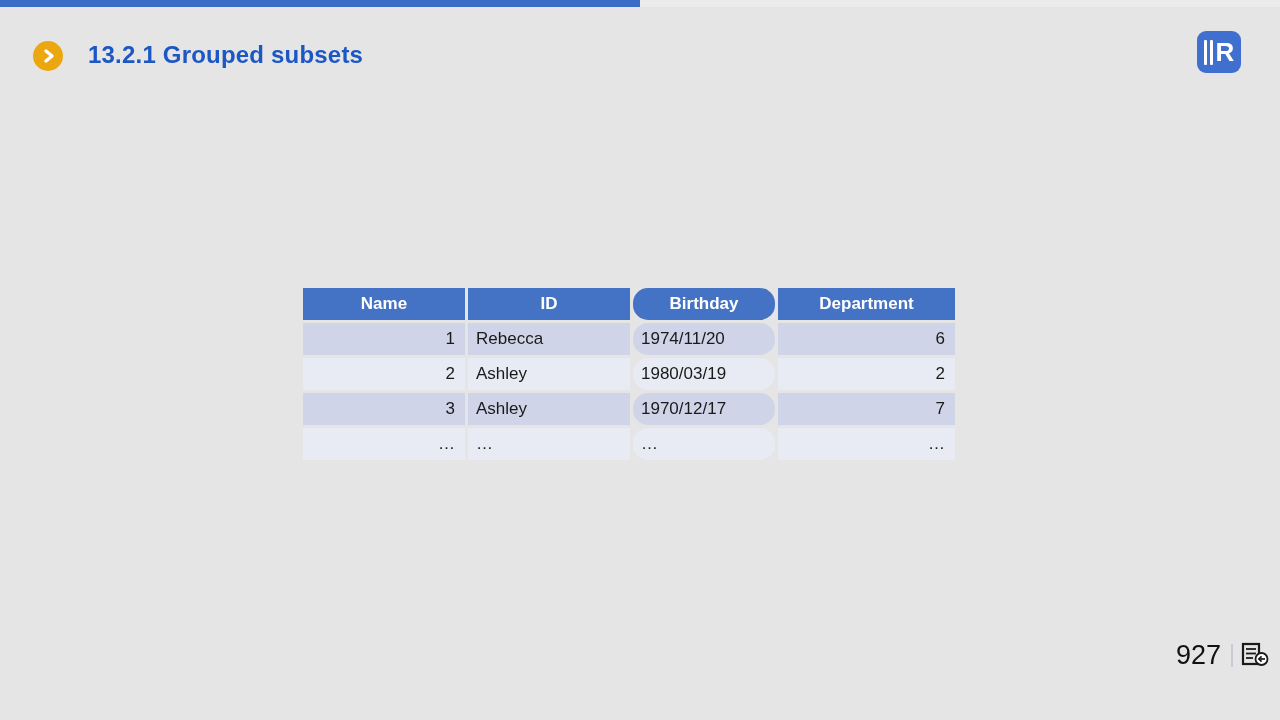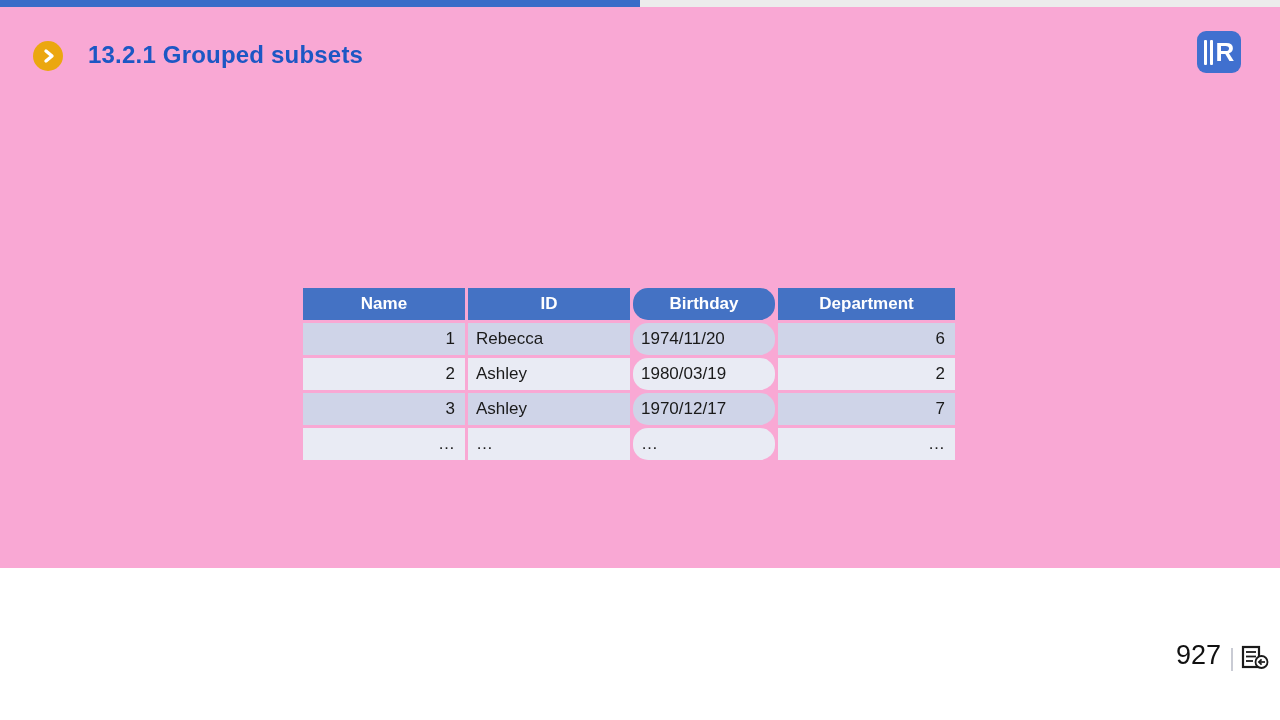--- a/index.html
+++ b/index.html
@@ -1,21 +1,21 @@
 <!DOCTYPE html>
 <html><head>
 <meta charset="utf-8">
 <style>
   * { margin: 0; padding: 0; box-sizing: border-box; }
   html, body { background: #fff; }
   body {
     font-family: "Liberation Sans", "DejaVu Sans", sans-serif;
     width: 1280px; height: 720px; position: relative; overflow: hidden;
   }
-  .slide { position: absolute; left: 0; top: 0; width: 1280px; height: 568px; background: #f9a8d4; }
+  .slide { position: absolute; left: 0; top: 0; width: 1280px; height: 720px; background: #e5e5e5; }
 
   
   .topbar-blue { position: absolute; left: 0; top: 0; width: 640px; height: 7px; background: #3A6CC8; }
   .topbar-gray { position: absolute; left: 640px; top: 0; width: 640px; height: 7px; background: #ECECEC; }
 
   
   .bullet {
     position: absolute; left: 33px; top: 41px; width: 30px; height: 30px;
     border-radius: 50%; background: #EBA70F;
     display: flex; align-items: center; justify-content: center;
@@ -58,21 +58,21 @@
     background: #4472C4; color: #ffffff; font-weight: 700; justify-content: center;
   }
   .row-dark  .cell { background: #CFD4E8; }
   .row-light .cell { background: #E9EBF4; }
   .a-r { justify-content: flex-end; padding-right: 10px; }
   .a-l { justify-content: flex-start; padding-left: 8px; }
 
   
   .footer {
     position: absolute; right: 11px; top: 639px; height: 32px;
-    display: flex; align-items: flex-end;
+    display: flex; align-items: center;
   }
   .page-number { font-size: 27px; color: #111111; }
   .footer-divider { width: 2px; height: 23px; background: #C9CBD4; margin: 0 8px 0 10px; }
 </style>
 </head>
 <body>
 
 <div class="slide">
 
   <div class="topbar-blue"></div>

